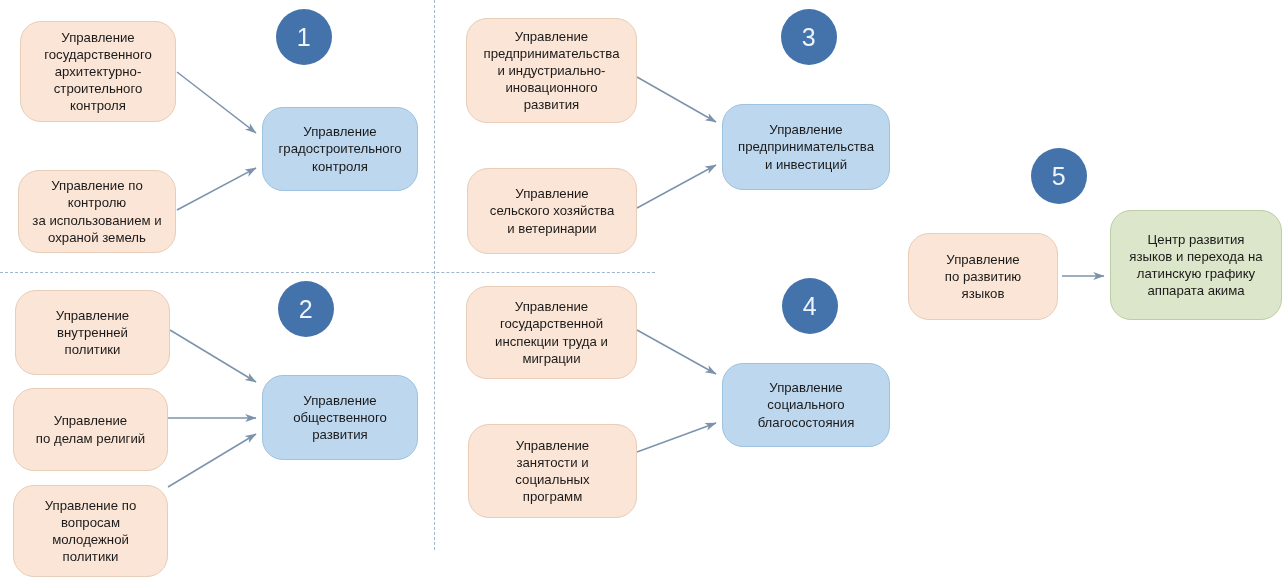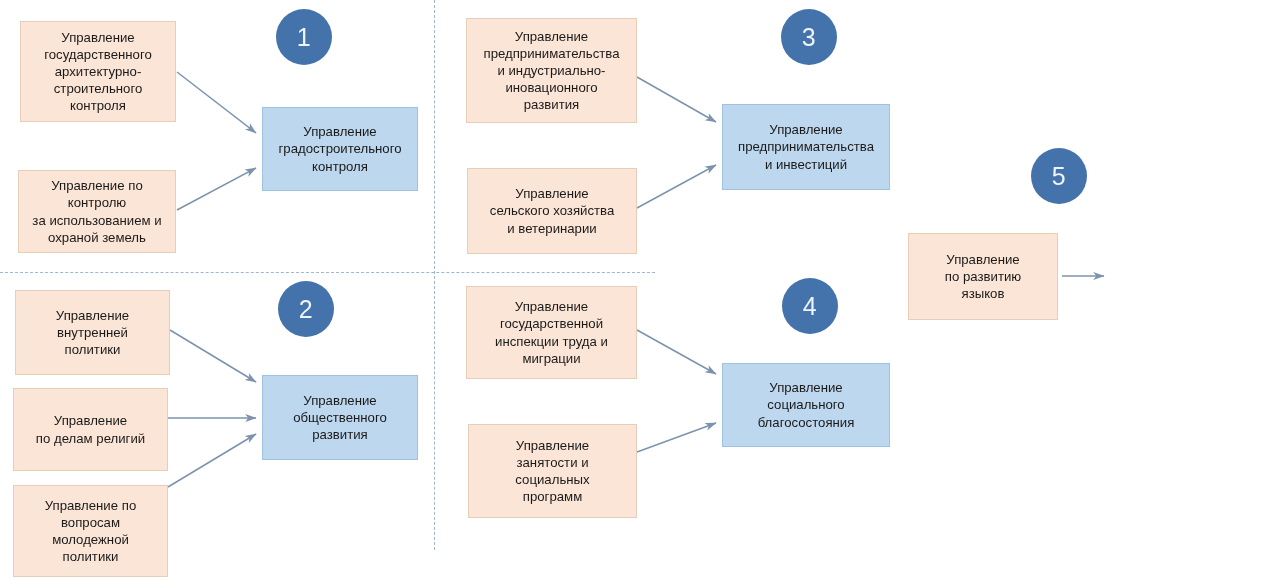--- a/index.html
+++ b/index.html
@@ -21,21 +21,21 @@
     width:1288px;height:585px;
     pointer-events:none;
   }
   .node{
     position:absolute;
     box-sizing:border-box;
     display:flex;
     align-items:center;
     justify-content:center;
     text-align:center;
-    border-radius:0;
+    border-radius:21px;
     font-size:13.2px;
     line-height:1.30;
     color:#1a1a1a;
     padding:3px 6px;
     border:1px solid;
   }
   .node .lbl{display:block;width:100%;}
   .src{
     background:#fbe5d6;
     border-color:#e8cdb8;
@@ -158,17 +158,20 @@
   <div class="node dst" style="left:722px;top:363px;width:168px;height:84px;">
     <span class="lbl">Управление<br>социального<br>благосостояния</span>
   </div>
   <div class="badge" style="left:782px;top:278px;">
     <span>4</span>
   </div>
 
   <div class="node src" style="left:908px;top:233px;width:150px;height:87px;">
     <span class="lbl">Управление<br>по развитию<br>языков</span>
   </div>
+  <div class="node green" style="left:1110px;top:210px;width:172px;height:110px;">
+    <span class="lbl">Центр развития<br>языков и перехода на<br>латинскую графику<br>аппарата акима</span>
+  </div>
   <div class="badge" style="left:1031px;top:148px;">
     <span>5</span>
   </div>
 
 </div>
 
 </body></html>

